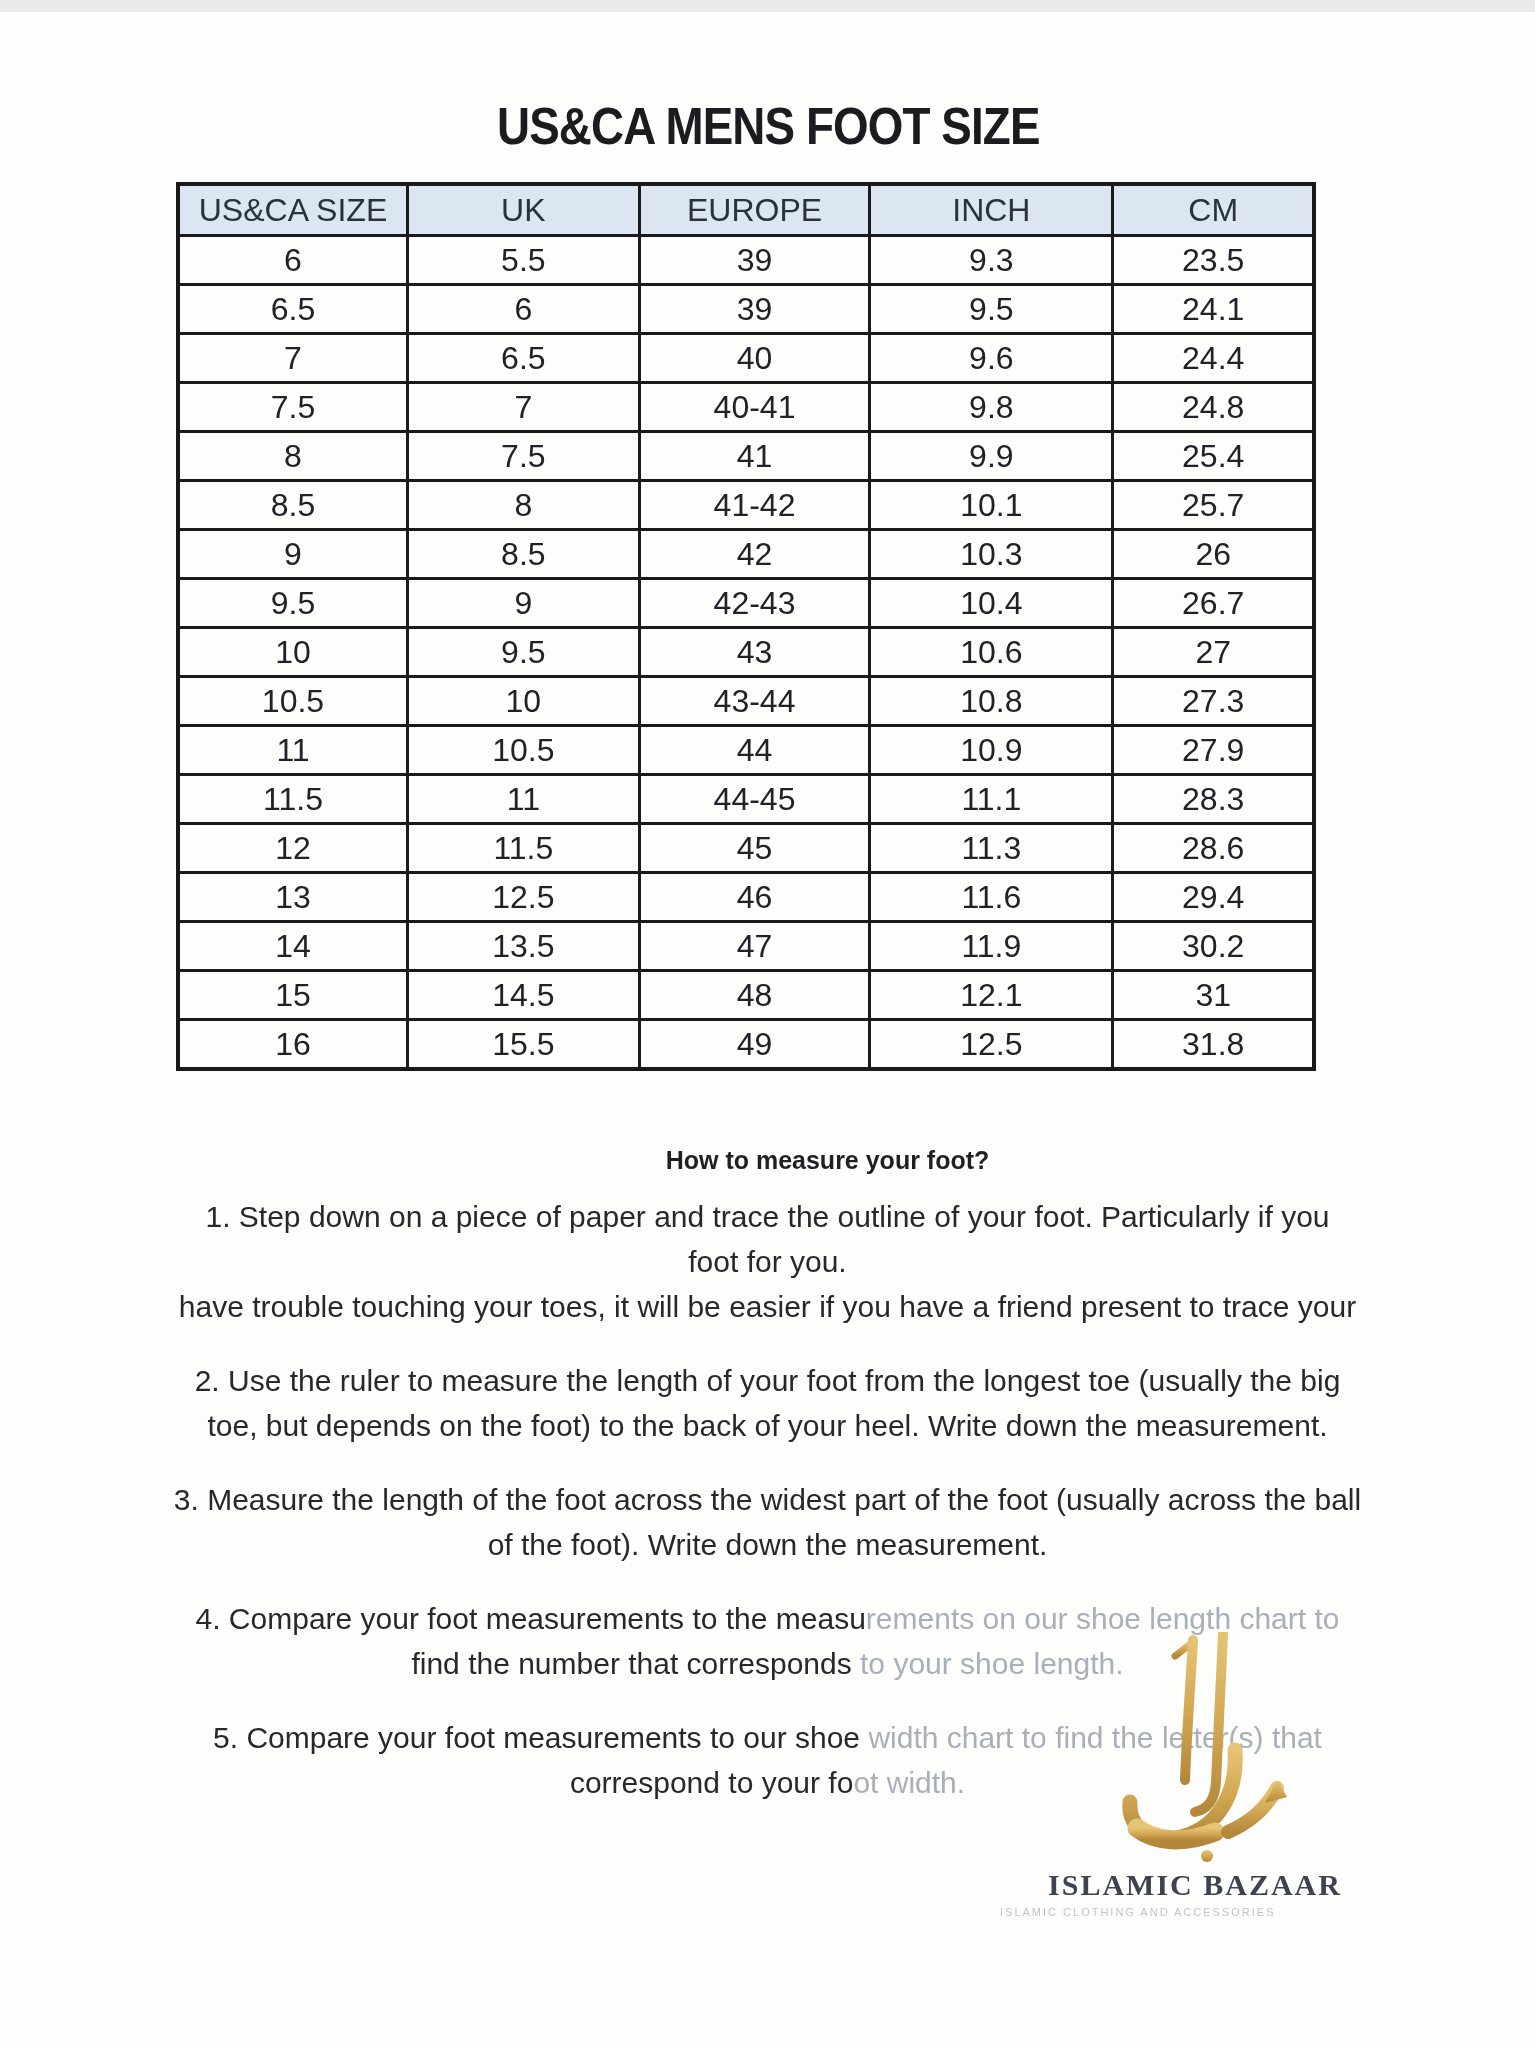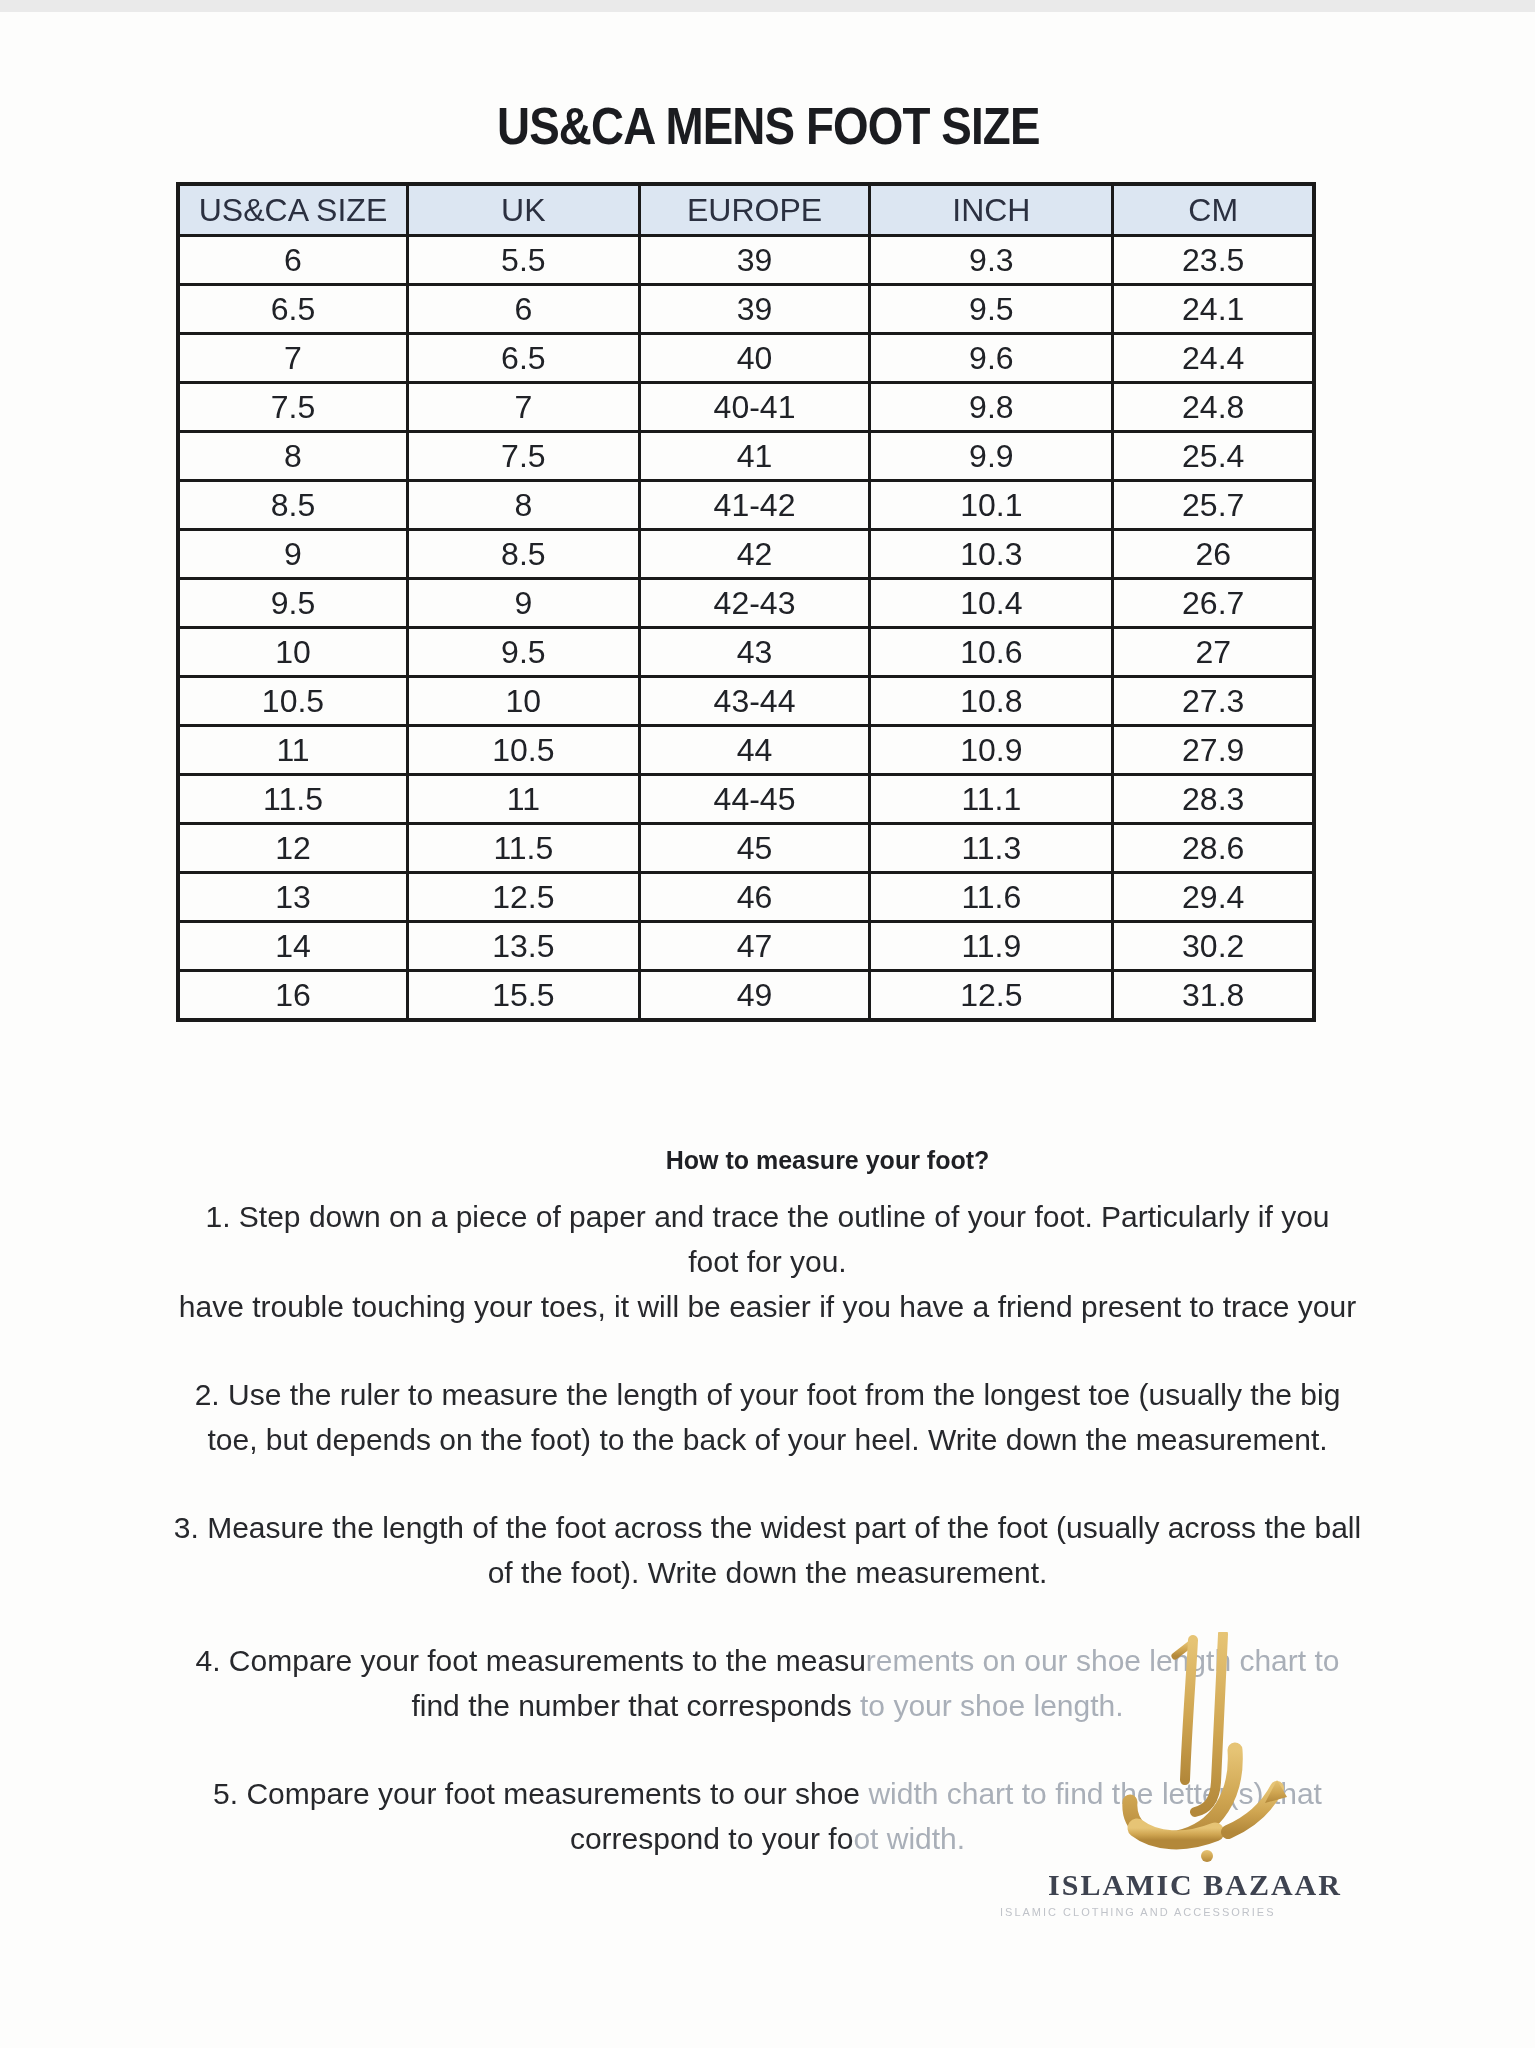--- a/index.html
+++ b/index.html
@@ -39,21 +39,21 @@
   .size-table td{height:46px;}
   .col-1{width:20.2%;}.col-2{width:20.4%;}.col-3{width:20.3%;}.col-4{width:21.4%;}.col-5{width:17.7%;}
   .howto{
     position:absolute;left:70px;top:1138px;width:1395px;
     text-align:center;
   }
   .howto-heading{
     font-size:25px;font-weight:bold;color:#1f2024;line-height:44px;
     padding-left:120px;
   }
-  .item{margin-top:43px;font-size:30px;line-height:45px;color:#27282c;}
+  .item{margin-top:29px;font-size:30px;line-height:45px;color:#27282c;}
   .item:first-of-type{margin-top:12px;}
   .line{display:flex;justify-content:center;white-space:pre;}
   .faded{color:var(--faded,#a9afb8);}
   .logo{
     position:absolute;left:1115px;top:1632px;width:190px;height:232px;
   }
   .brand-name{
     position:absolute;left:1000px;top:1868px;width:390px;
     text-align:center;
     font-family:"Liberation Serif",serif;font-weight:bold;
@@ -192,20 +192,27 @@
           <td>46</td>
           <td>11.6</td>
           <td>29.4</td>
         </tr>
         <tr>
           <td>14</td>
           <td>13.5</td>
           <td>47</td>
           <td>11.9</td>
           <td>30.2</td>
+        </tr>
+        <tr>
+          <td>15</td>
+          <td>14.5</td>
+          <td>48</td>
+          <td>12.1</td>
+          <td>31</td>
         </tr>
         <tr>
           <td>16</td>
           <td>15.5</td>
           <td>49</td>
           <td>12.5</td>
           <td>31.8</td>
         </tr>
       </tbody>
   </table>

